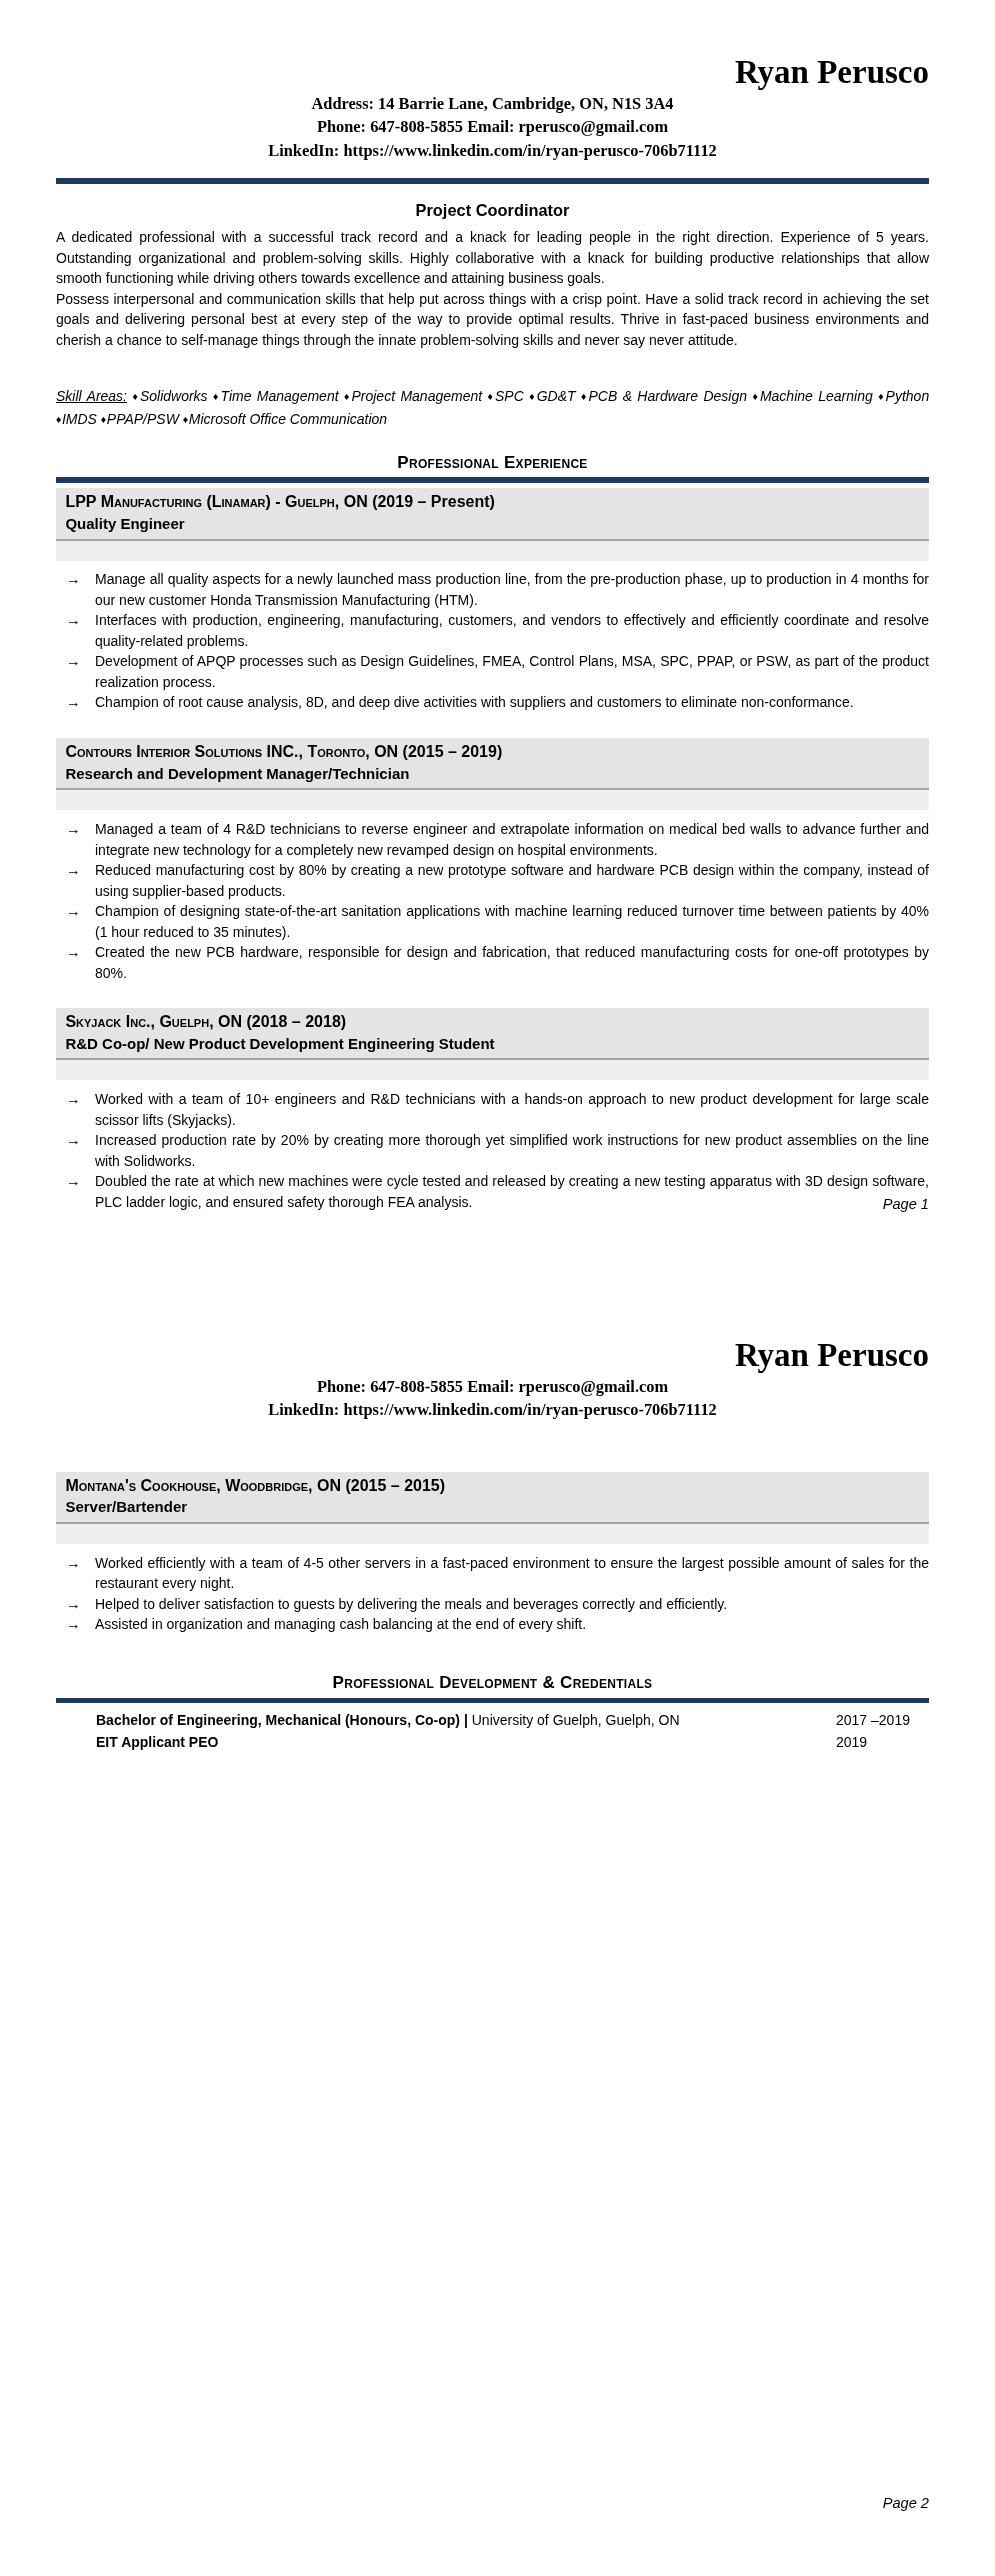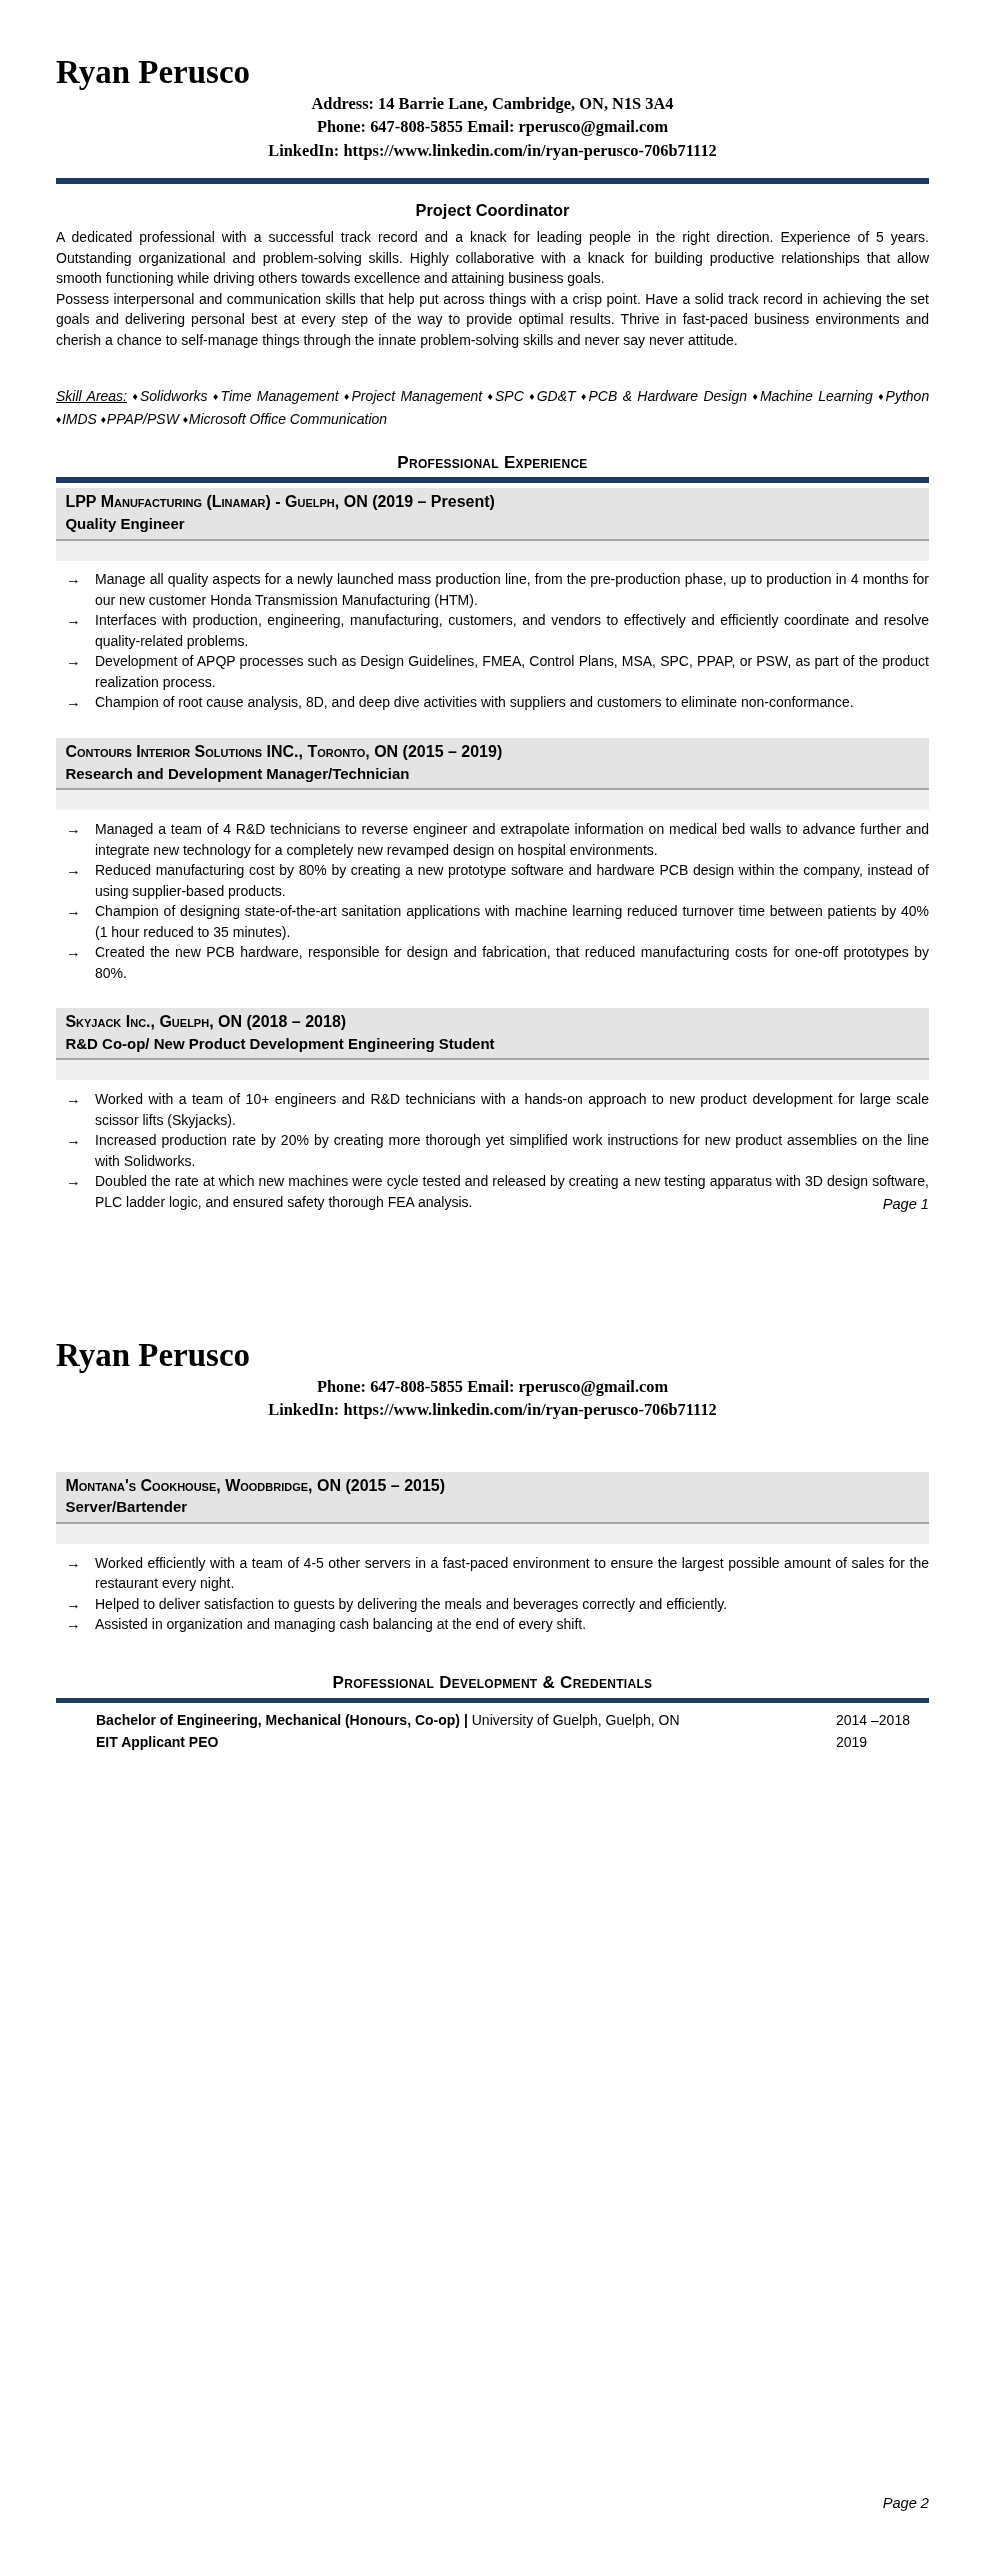--- a/index.html
+++ b/index.html
@@ -17,21 +17,21 @@
     font-family:"Liberation Sans","DejaVu Sans",sans-serif;
   }
   .sheet{width:995px;height:2576px;background:#fff;}
   .page{position:relative;width:995px;height:1288px;overflow:hidden;}
   .content{padding:0 66px 0 56px;}
 
   
   .name{
     margin:0;padding-top:52px;
     font-family:"Liberation Serif","DejaVu Serif",serif;
-    font-size:33px;line-height:40px;font-weight:700;text-align:left;
+    font-size:33px;line-height:40px;font-weight:700;text-align:right;
   }
   .name-p2{padding-top:47px;}
   .contact{
     font-family:"Liberation Serif","DejaVu Serif",serif;
     font-size:16.4px;line-height:23.4px;font-weight:700;text-align:center;
   }
   .rule-navy{height:5.3px;background:var(--navy);}
   .rule-header{margin-top:16px;}
   .rule-under-heading{margin-top:4.7px;}
   .job-title{font-size:16.4px;font-weight:700;text-align:center;margin-top:16px;line-height:20px;}
@@ -214,21 +214,21 @@
             </div>
           </div>
         </div>
 
       <h2 class="section-heading heading-p2">Professional Development &amp; Credentials</h2>
       <div class="rule-navy rule-under-heading"></div>
 
       <div class="creds">
           <div class="cred-row">
             <div class="cred-left"><span class="cred-bold">Bachelor of Engineering, Mechanical (Honours, Co-op) | </span><span class="cred-reg">University of Guelph, Guelph, ON</span></div>
-            <div class="cred-date">2014 –2018</div>
+            <div class="cred-date">2017 –2019</div>
           </div>
           <div class="cred-row">
             <div class="cred-left"><span class="cred-bold">EIT Applicant PEO</span></div>
             <div class="cred-date">2019</div>
           </div>
         </div>
     </div>
     <div class="page-footer pf2">Page 2</div>
   </section>
 

